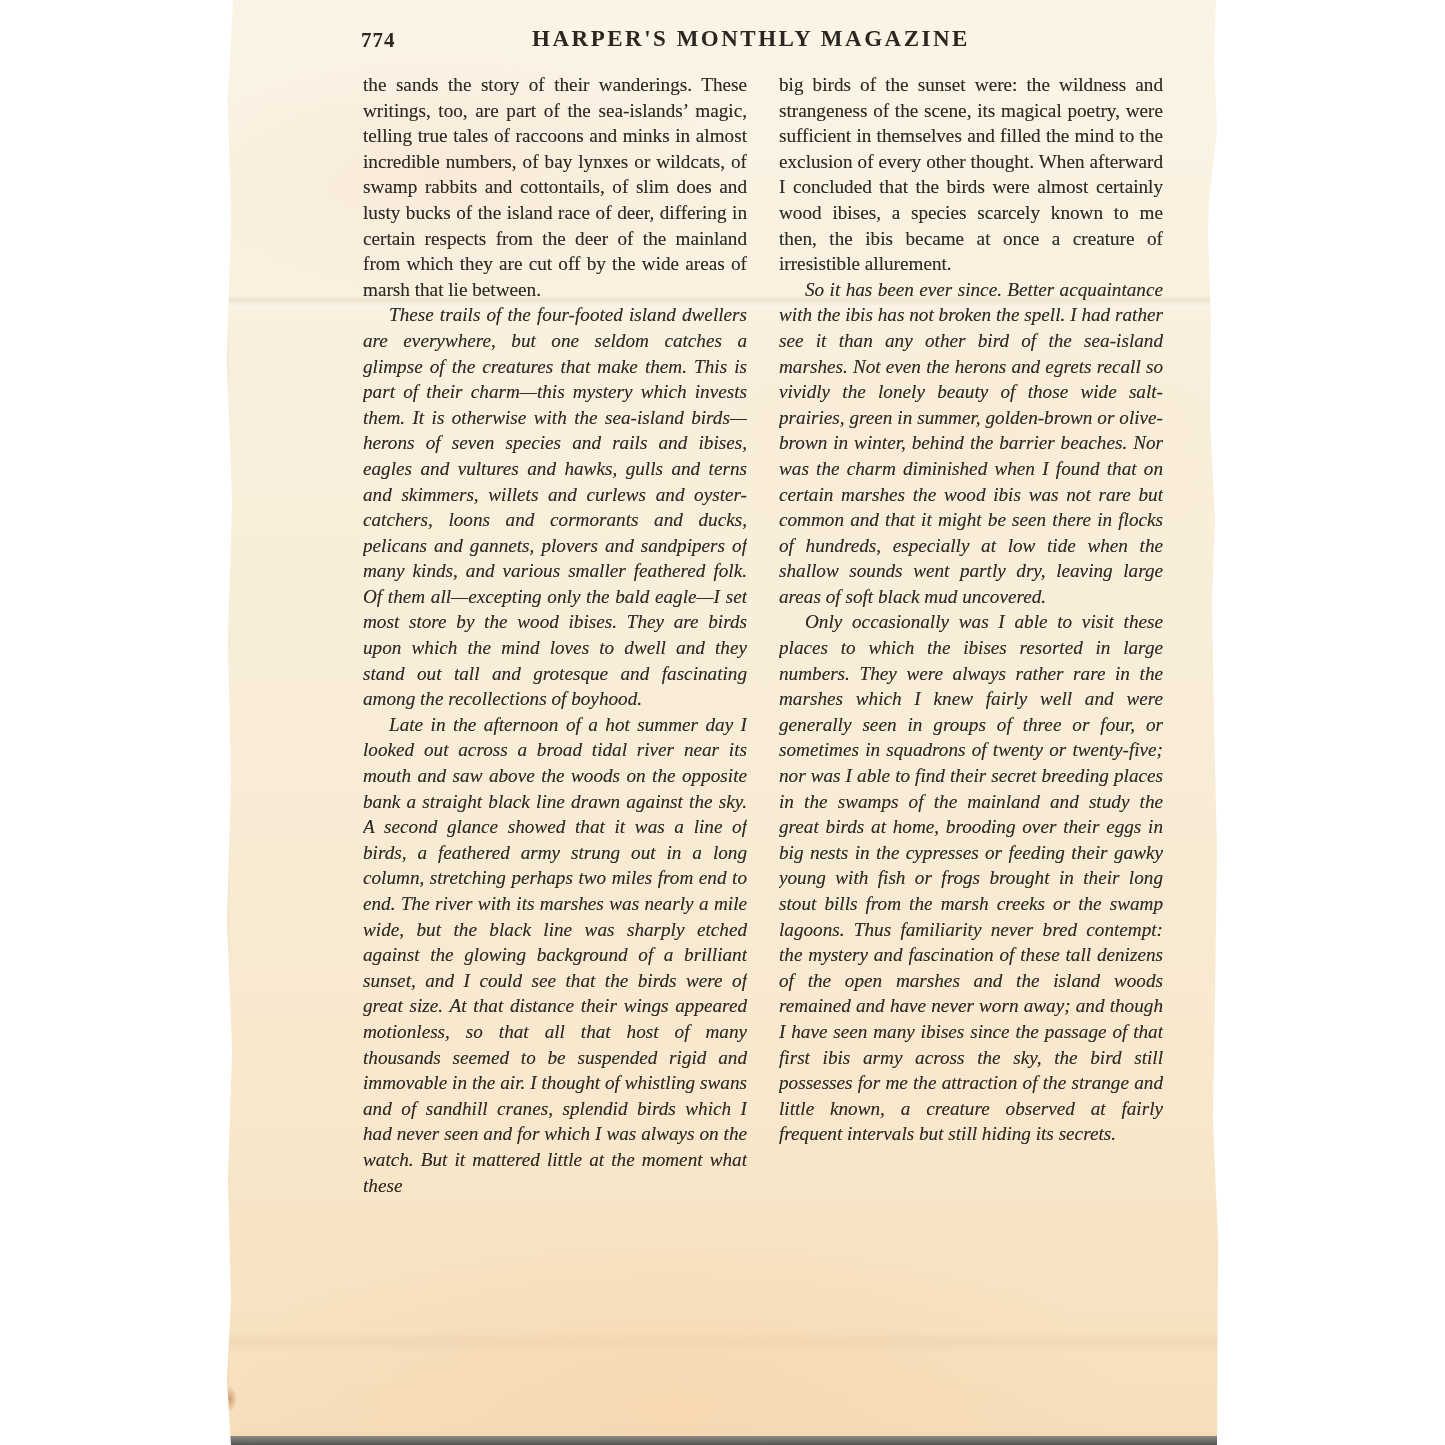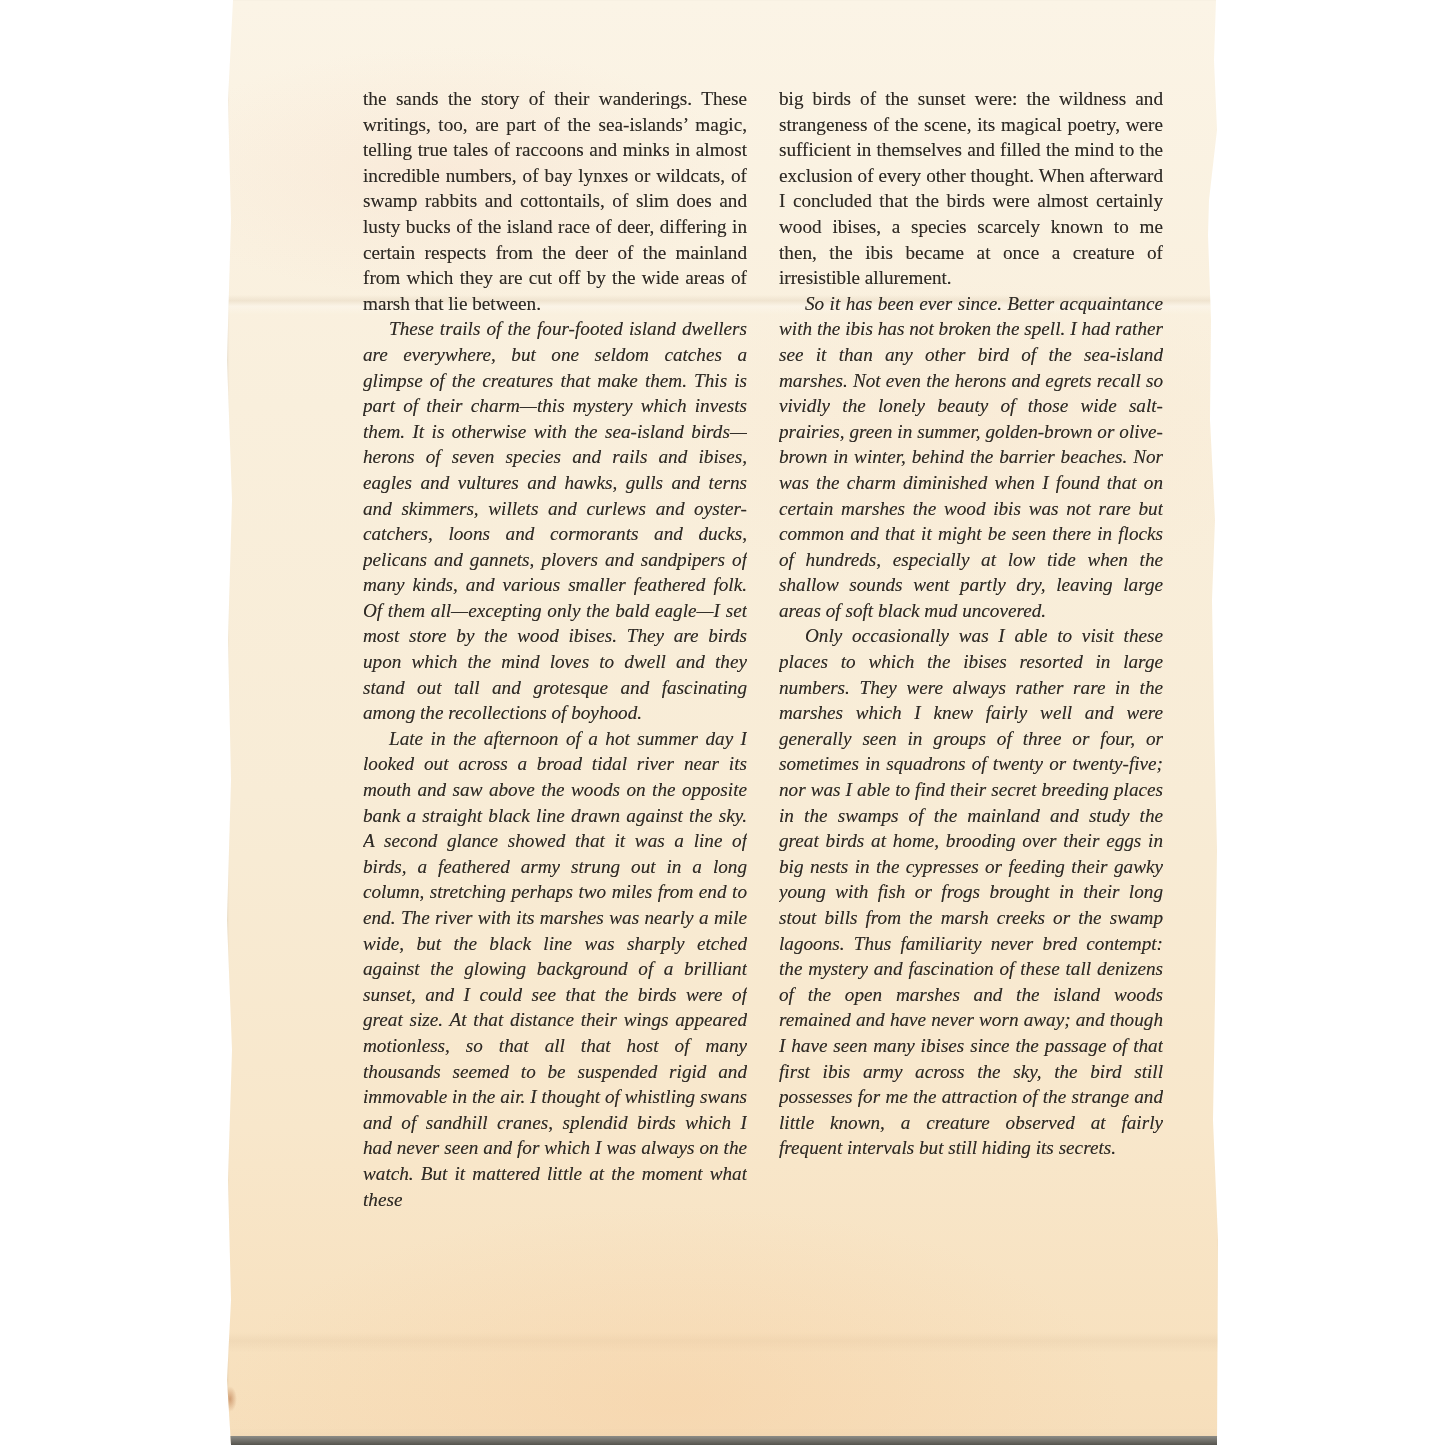--- a/index.html
+++ b/index.html
@@ -90,21 +90,21 @@
     font-size: 23px;
     font-weight: bold;
     letter-spacing: 2.5px;
     white-space: nowrap;
   }
 
   
   .columns {
     position: absolute;
     left: 138px;
-    top: 86px;
+    top: 72px;
     width: 800px;
     height: 1330px;
     display: flex;
     gap: 32px;
   }
   .col {
     width: 386px;
     height: 100%;
     overflow: hidden;
     color: #2e2a25;
@@ -117,20 +117,24 @@
     margin: 0;
     padding: 0;
   }
   .col p.indent { text-indent: 26px; font-style: italic; }
 </style>
 </head>
 <body>
 
 <div class="page">
 
+  <div class="running-head">
+    <span class="page-number">774</span>
+    <span class="magazine-title">HARPER'S MONTHLY MAGAZINE</span>
+  </div>
 
   <div class="columns">
     <div class="col">
       <p>the sands the story of their wanderings. These writings, too, are part of the sea-islands’ magic, telling true tales of raccoons and minks in almost incredible numbers, of bay lynxes or wildcats, of swamp rabbits and cottontails, of slim does and lusty bucks of the island race of deer, differing in certain respects from the deer of the mainland from which they are cut off by the wide areas of marsh that lie between.</p>
       <p class="indent">These trails of the four-footed island dwellers are everywhere, but one seldom catches a glimpse of the creatures that make them. This is part of their charm—this mystery which invests them. It is otherwise with the sea-island birds—herons of seven species and rails and ibises, eagles and vultures and hawks, gulls and terns and skimmers, willets and curlews and oyster-catchers, loons and cormorants and ducks, pelicans and gannets, plovers and sandpipers of many kinds, and various smaller feathered folk. Of them all—excepting only the bald eagle—I set most store by the wood ibises. They are birds upon which the mind loves to dwell and they stand out tall and grotesque and fascinating among the recollections of boyhood.</p>
       <p class="indent">Late in the afternoon of a hot summer day I looked out across a broad tidal river near its mouth and saw above the woods on the opposite bank a straight black line drawn against the sky. A second glance showed that it was a line of birds, a feathered army strung out in a long column, stretching perhaps two miles from end to end. The river with its marshes was nearly a mile wide, but the black line was sharply etched against the glowing background of a brilliant sunset, and I could see that the birds were of great size. At that distance their wings appeared motionless, so that all that host of many thousands seemed to be suspended rigid and immovable in the air. I thought of whistling swans and of sandhill cranes, splendid birds which I had never seen and for which I was always on the watch. But it mattered little at the moment what these</p>
     </div>
     <div class="col">
       <p>big birds of the sunset were: the wildness and strangeness of the scene, its magical poetry, were sufficient in themselves and filled the mind to the exclusion of every other thought. When afterward I concluded that the birds were almost certainly wood ibises, a species scarcely known to me then, the ibis became at once a creature of irresistible allurement.</p>
       <p class="indent">So it has been ever since. Better acquaintance with the ibis has not broken the spell. I had rather see it than any other bird of the sea-island marshes. Not even the herons and egrets recall so vividly the lonely beauty of those wide salt-prairies, green in summer, golden-brown or olive-brown in winter, behind the barrier beaches. Nor was the charm diminished when I found that on certain marshes the wood ibis was not rare but common and that it might be seen there in flocks of hundreds, especially at low tide when the shallow sounds went partly dry, leaving large areas of soft black mud uncovered.</p>

